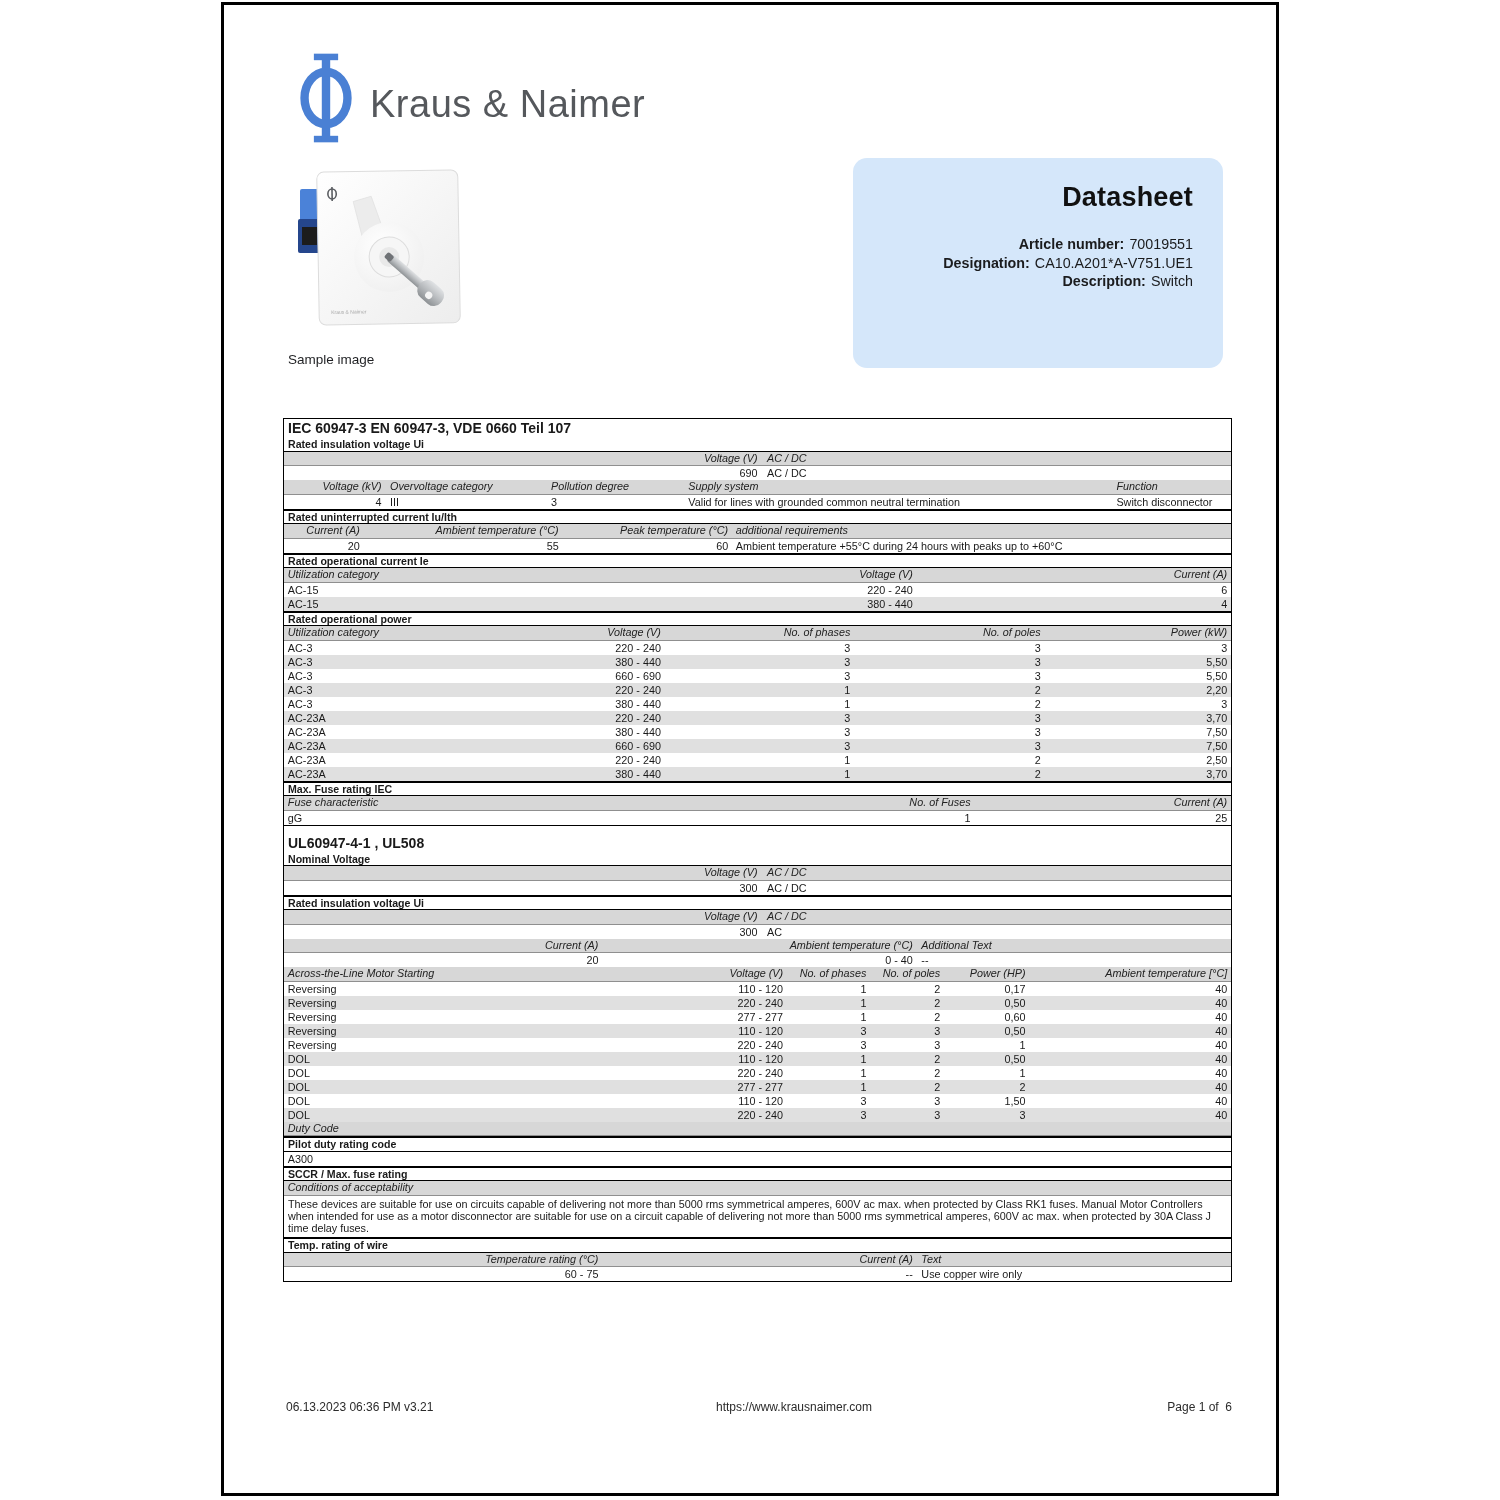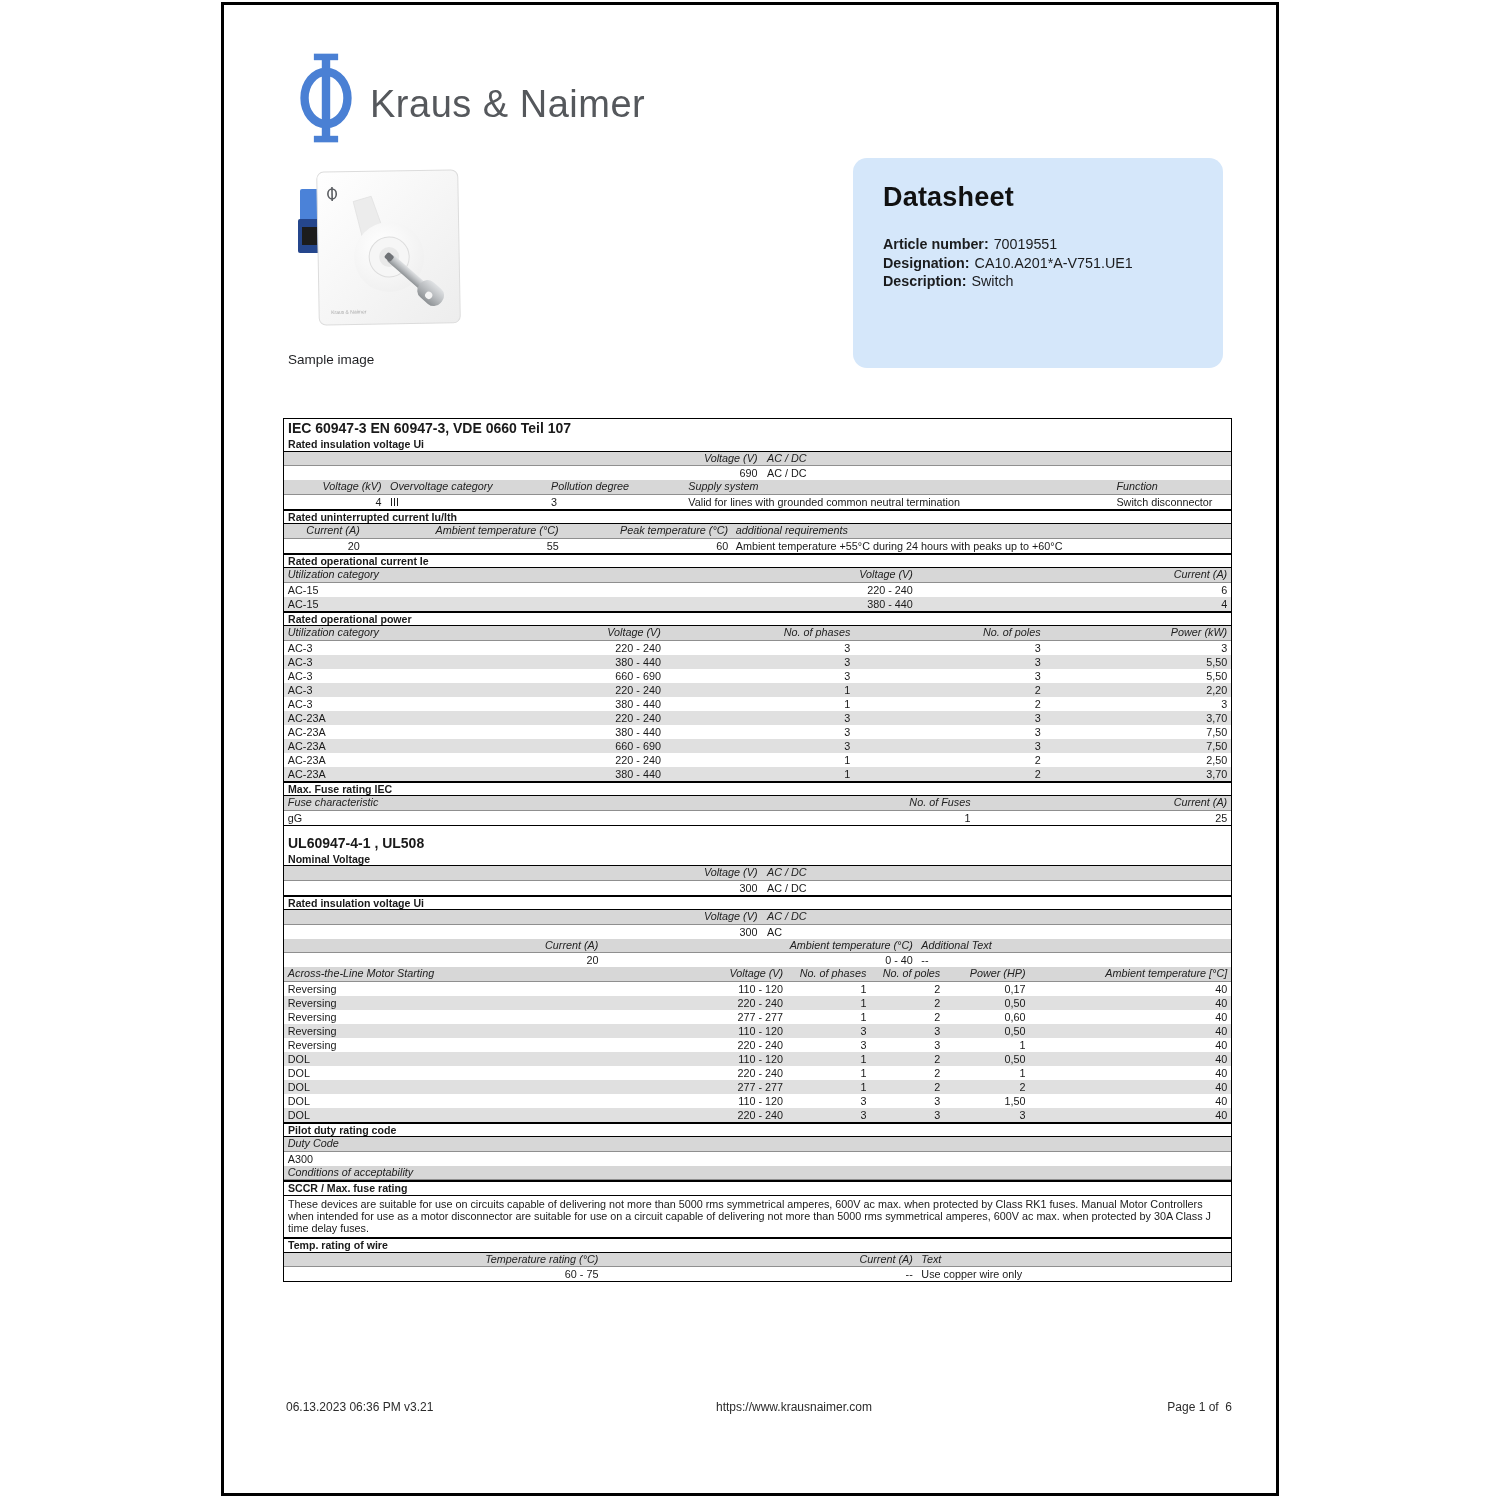--- a/index.html
+++ b/index.html
@@ -115,21 +115,21 @@
           <rect x="138" y="86" width="28" height="20" rx="9" fill="url(#keyGrad)"></rect>
           <circle cx="152" cy="99" r="3.6" fill="#f4f4f4"></circle>
           <rect x="93" y="92.5" width="8" height="7" rx="2" fill="#6f7276"></rect>
         </g>
         <text x="38" y="152" font-size="5" fill="#a8a8a8">Kraus &amp; Naimer</text>
       </g>
     </svg>
   </div>
   <div class="caption">Sample image</div>
 
-  <div class="infobox" style="background:#d5e7fa;">
+  <div class="infobox" style="background:#d5e7fa;text-align:right;">
     <h1>Datasheet</h1>
     <div class="line">
       <span class="lbl">Article number:</span><span>70019551</span>
     </div>
     <div class="line">
       <span class="lbl">Designation:</span><span>CA10.A201*A-V751.UE1</span>
     </div>
     <div class="line">
       <span class="lbl">Description:</span><span>Switch</span>
     </div>
@@ -389,31 +389,31 @@
         <span class="tcell" style="right: 0.4%;">40</span>
       </div>
       <div class="trow r-dat r-alt">
         <span class="tcell" style="left: 0.4%;">DOL</span>
         <span class="tcell" style="right: 47.3%;">220 - 240</span>
         <span class="tcell" style="right: 38.5%;">3</span>
         <span class="tcell" style="right: 30.7%;">3</span>
         <span class="tcell" style="right: 21.7%;">3</span>
         <span class="tcell" style="right: 0.4%;">40</span>
       </div>
+      <div class="trow r-hdr">
+        <span class="tcell" style="left: 0.4%;">Duty Code</span>
+      </div>
       <div class="trow r-sec">Pilot duty rating code</div>
-      <div class="trow r-hdr">
-        <span class="tcell" style="left: 0.4%;">Duty Code</span>
-      </div>
       <div class="trow r-dat">
         <span class="tcell" style="left: 0.4%;">A300</span>
       </div>
+      <div class="trow r-sec">SCCR / Max. fuse rating</div>
       <div class="trow r-hdr">
         <span class="tcell" style="left: 0.4%;">Conditions of acceptability</span>
       </div>
-      <div class="trow r-sec">SCCR / Max. fuse rating</div>
       <div class="trow r-text">These devices are suitable for use on circuits capable of delivering not more than 5000 rms symmetrical amperes, 600V ac max. when protected by Class RK1 fuses. Manual Motor Controllers when intended for use as a motor disconnector are suitable for use on a circuit capable of delivering not more than 5000 rms symmetrical amperes, 600V ac max. when protected by 30A Class J time delay fuses.</div>
       <div class="trow r-sec">Temp. rating of wire</div>
       <div class="trow r-hdr">
         <span class="tcell" style="right: 66.8%; margin-left: 9px;">Temperature rating (°C)</span>
         <span class="tcell" style="right: 33.6%;">Current (A)</span>
         <span class="tcell" style="left: 67.3%;">Text</span>
       </div>
       <div class="trow r-dat">
         <span class="tcell" style="right: 66.8%;">60 - 75</span>
         <span class="tcell" style="right: 33.6%;">--</span>

